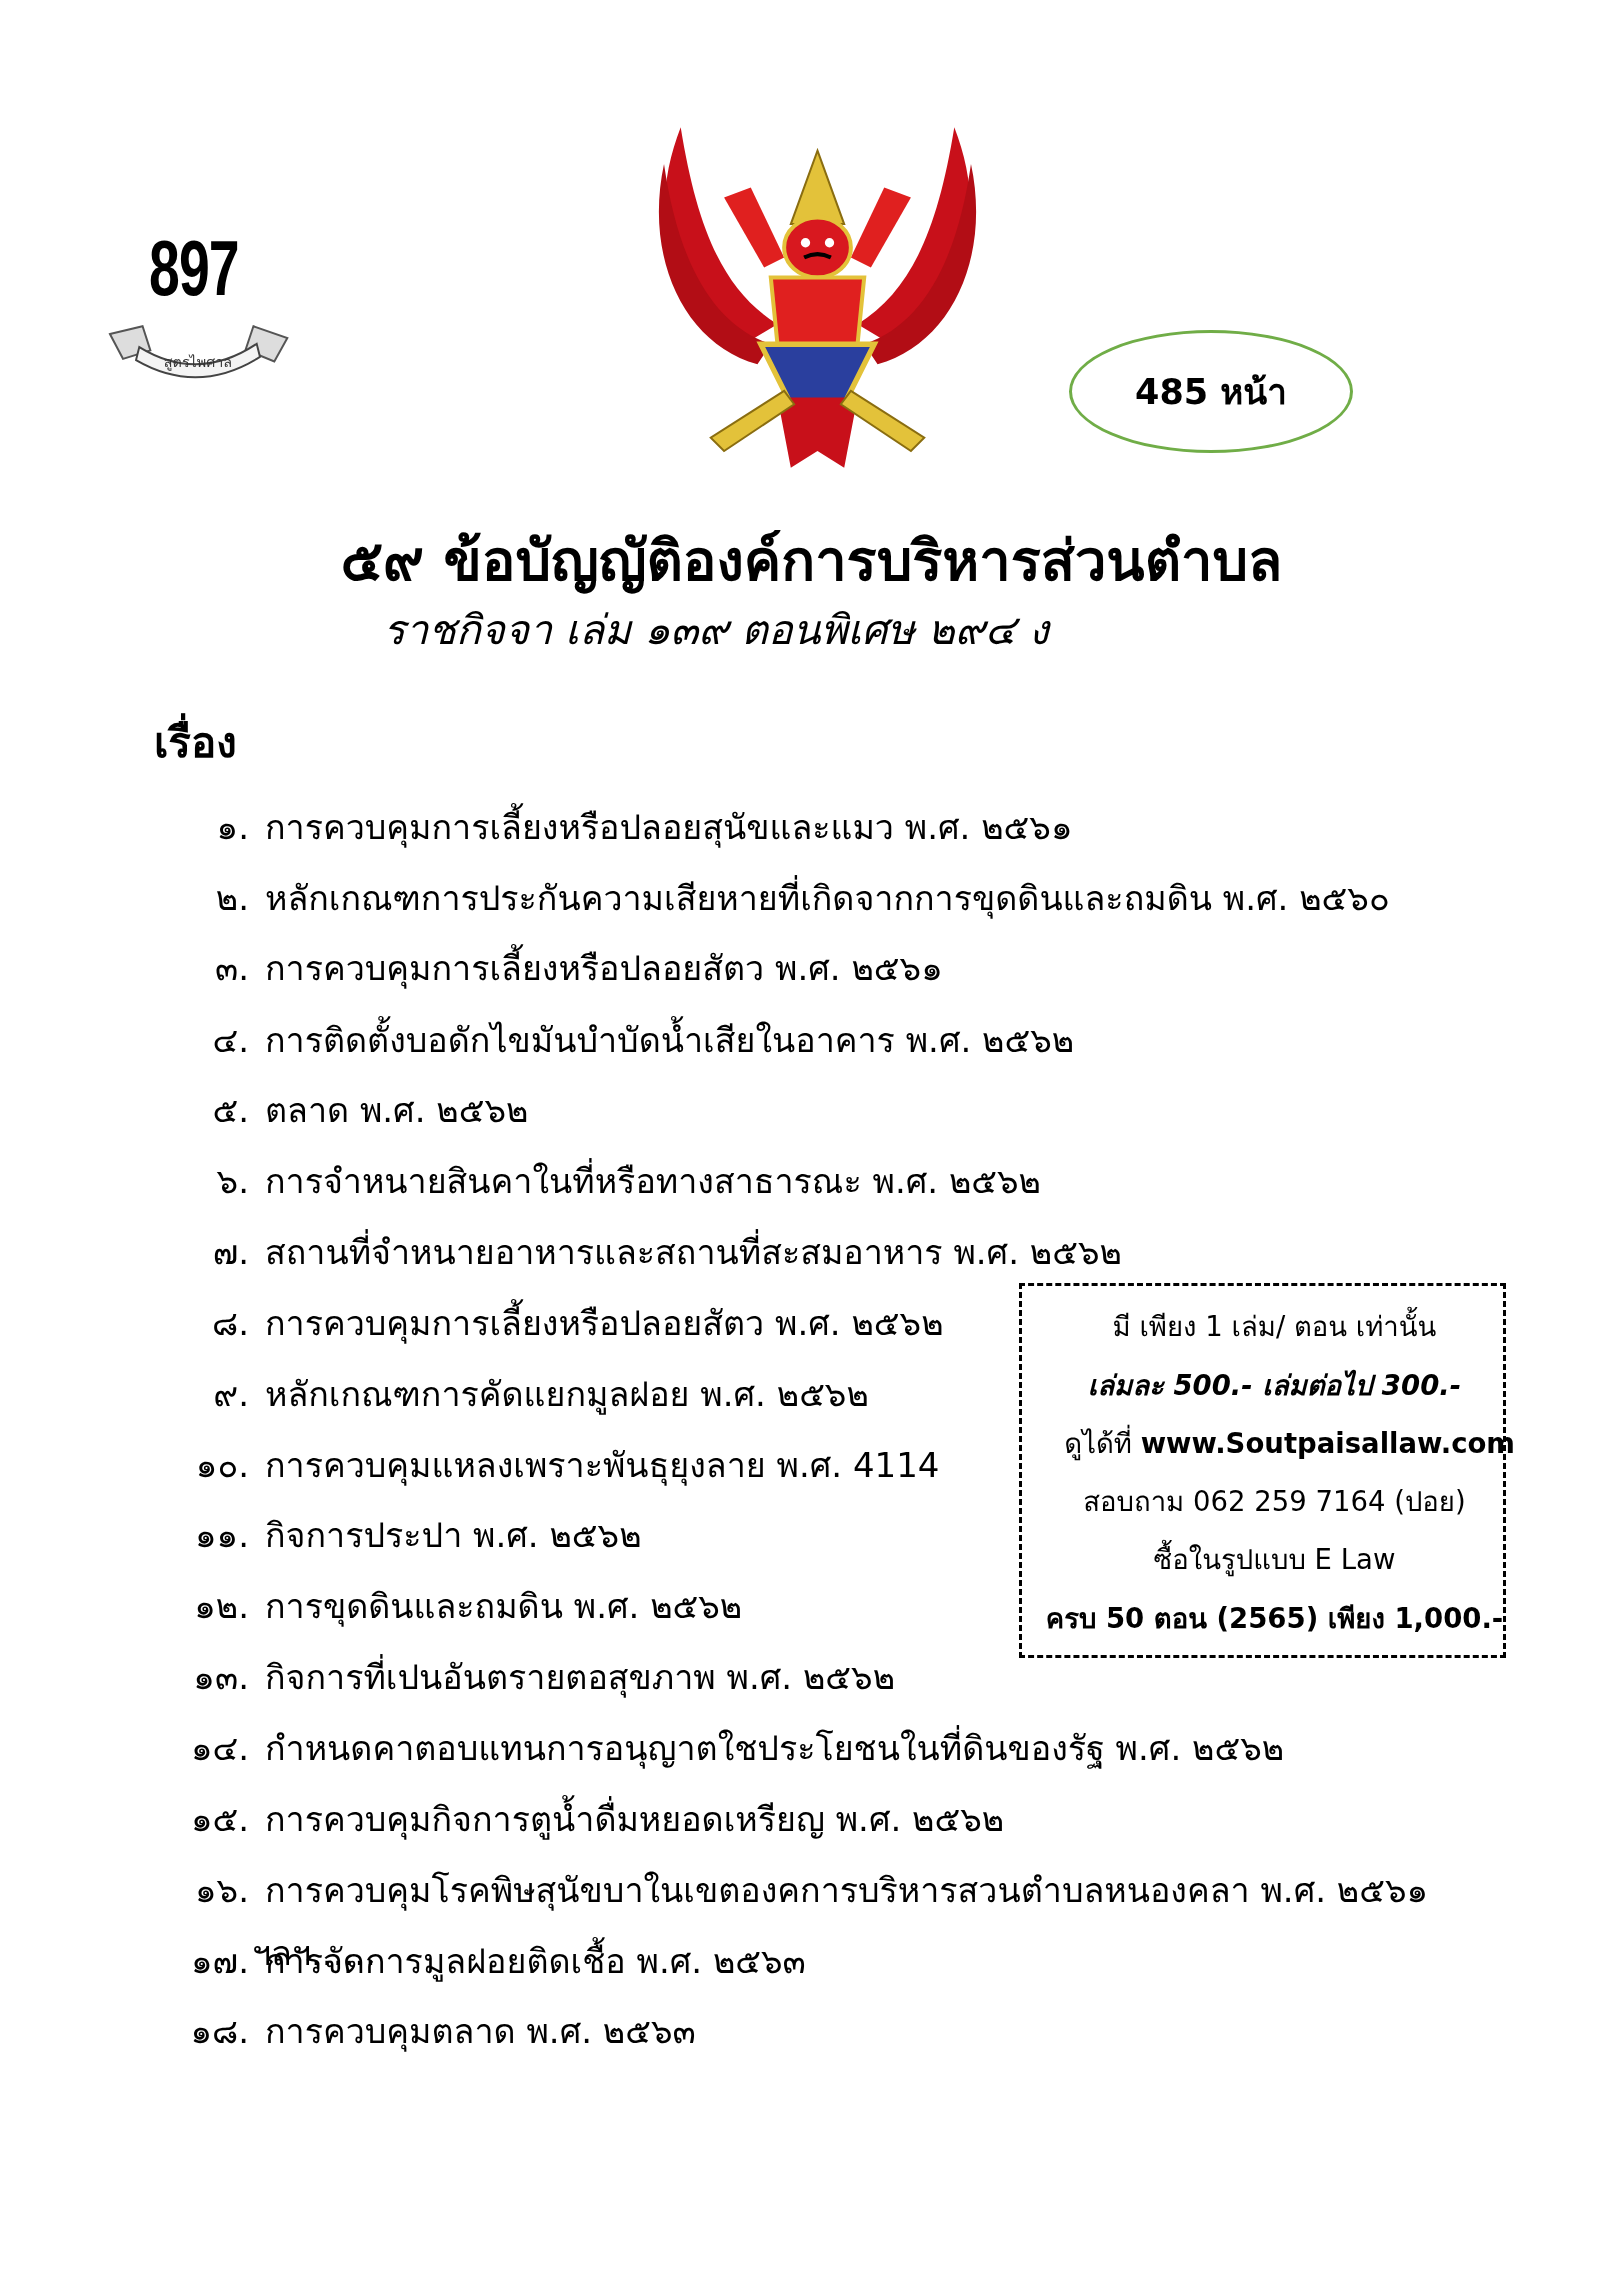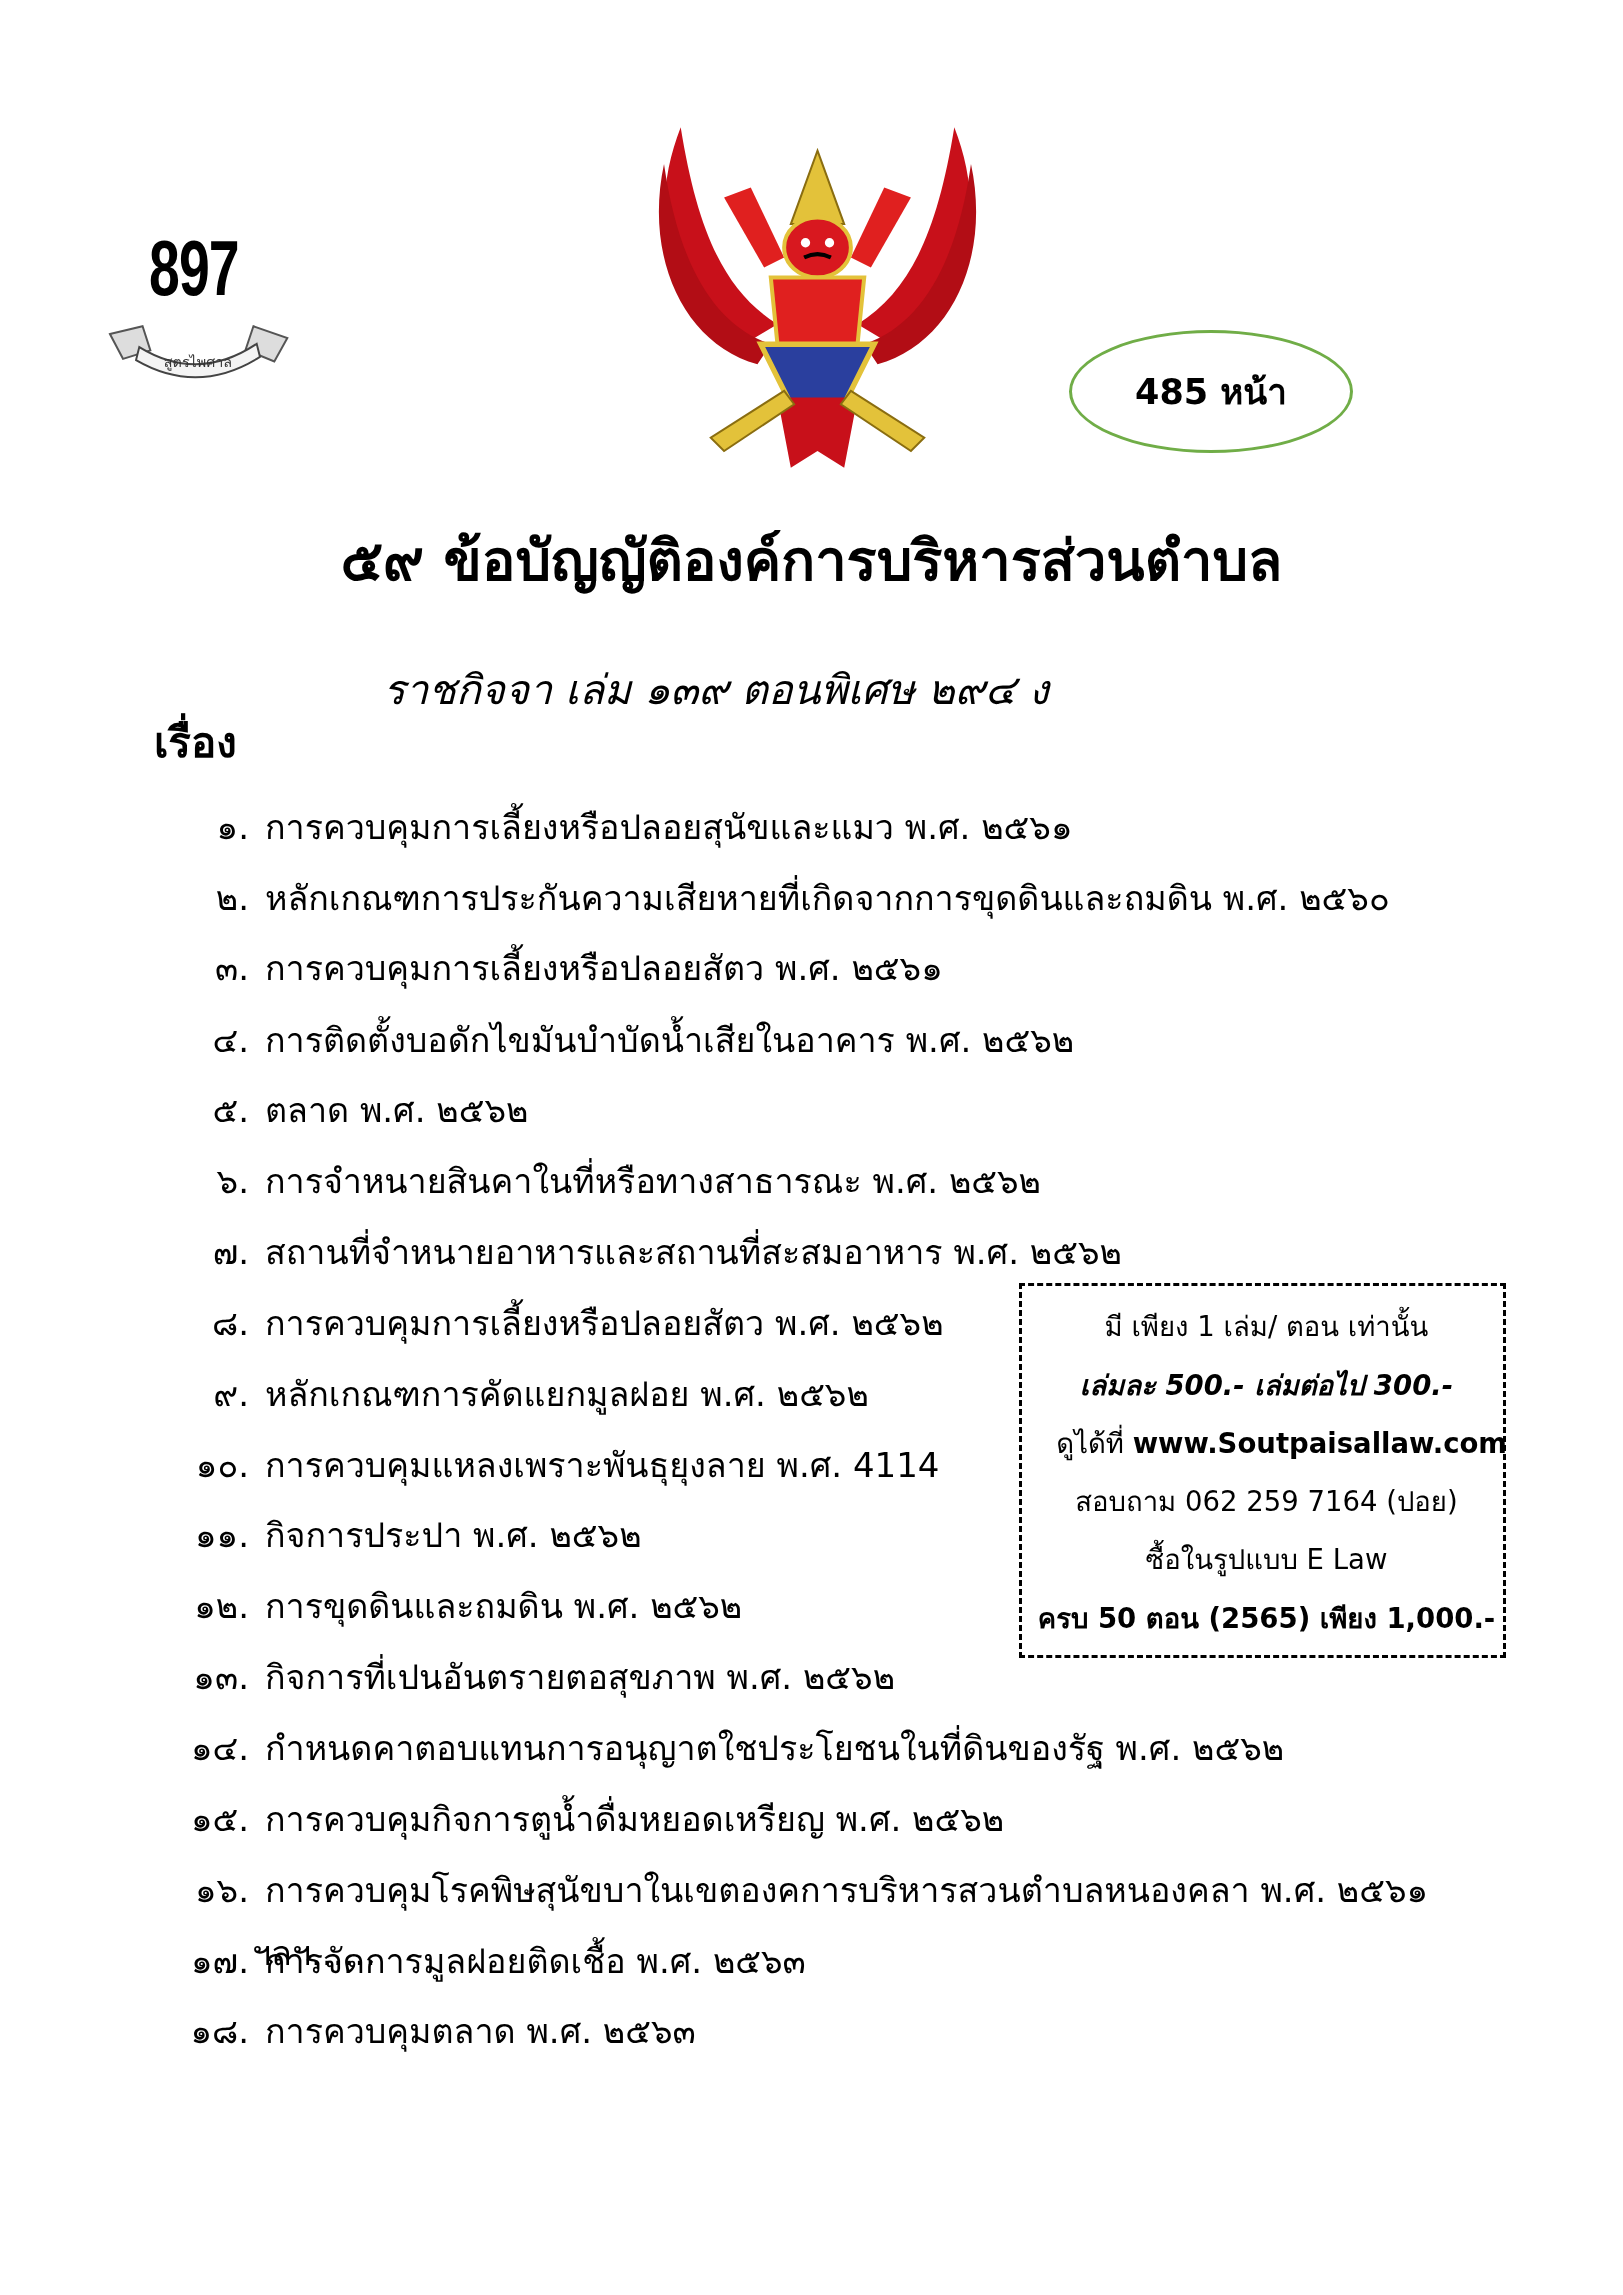--- a/index.html
+++ b/index.html
@@ -7,30 +7,30 @@
            font-family:"DejaVu Sans", "Liberation Sans", sans-serif; color:#000; }
     .abs { position:absolute; }
     #code-number { left:149px; top:230px; font-family:"Liberation Sans", sans-serif; font-weight:bold;
                    font-size:77px; line-height:1; transform:scaleX(0.72); transform-origin:left top; letter-spacing:-1.3px; }
     #ribbon { left:103px; top:321px; width:190px; height:60px; }
     #emblem { left:644px; top:124px; width:347px; height:347px; }
     #pages-badge { left:1069px; top:330px; width:284px; height:123px; border:3.9px solid #70ad47; border-radius:50%;
                    box-sizing:border-box; display:flex; align-items:center; justify-content:center;
                    font-size:35px; font-weight:bold; }
     #doc-title { left:0; width:1623px; top:530px; text-align:center; font-size:56px; font-weight:bold; line-height:1.1; }
-    #gazette-ref { left:0; width:1432px; top:668px; text-align:center; font-size:41px; font-style:italic; line-height:1.1; }
+    #gazette-ref { left:0; width:1432px; top:608px; text-align:center; font-size:41px; font-style:italic; line-height:1.1; }
     #subject-heading { left:154px; top:720px; font-size:42px; font-weight:bold; line-height:1.1;font-family:Liberation Serif, serif; }
     #ordinance-list { left:0; top:795px; width:1439px; }
     .item { position:absolute; left:0; height:65px; white-space:nowrap; font-size:34px; line-height:65px; }
     .item .num { position:absolute; right:calc(100% - 249px); left:auto; width:170px; text-align:right; }
     .item .txt { position:absolute; left:265px; }
     #etc-text { left:252px; top:1933px; font-size:34px; line-height:1.2; }
     #notice-box { left:1019px; top:1283px; width:487px; height:375px; box-sizing:border-box;
                   border:3.3px dashed #000; }
-    .nline { position:absolute; left:4px; width:100%; text-align:center; font-size:27.5px; white-space:nowrap; line-height:1.1; }
+    .nline { position:absolute; left:12px; width:100%; text-align:center; font-size:27.5px; white-space:nowrap; line-height:1.1; }
     #n1 { top:25px; }
     #n2 { top:84px; font-weight:bold; font-style:italic; }
     #n3 { top:142px;text-align:right; }
     #n3 .url { font-weight:bold; }
     #n4 { top:200px; }
     #n5 { top:258px; }
     #n6 { top:317px; font-weight:bold; }
   </style>
 </head>
 <body>

